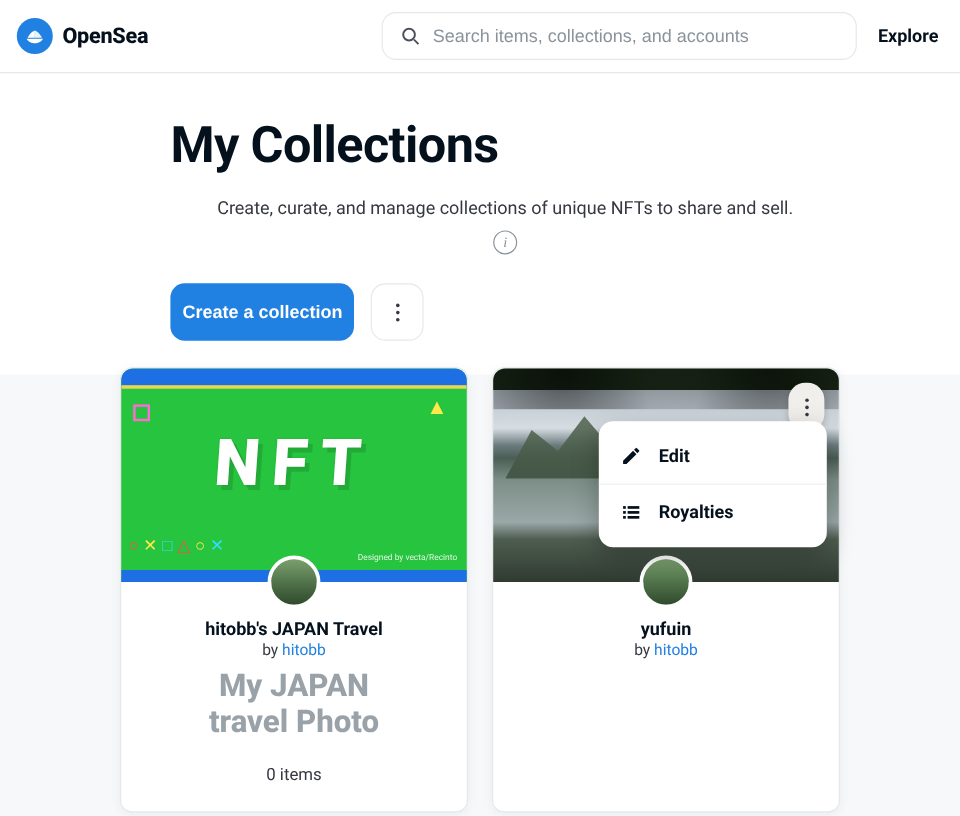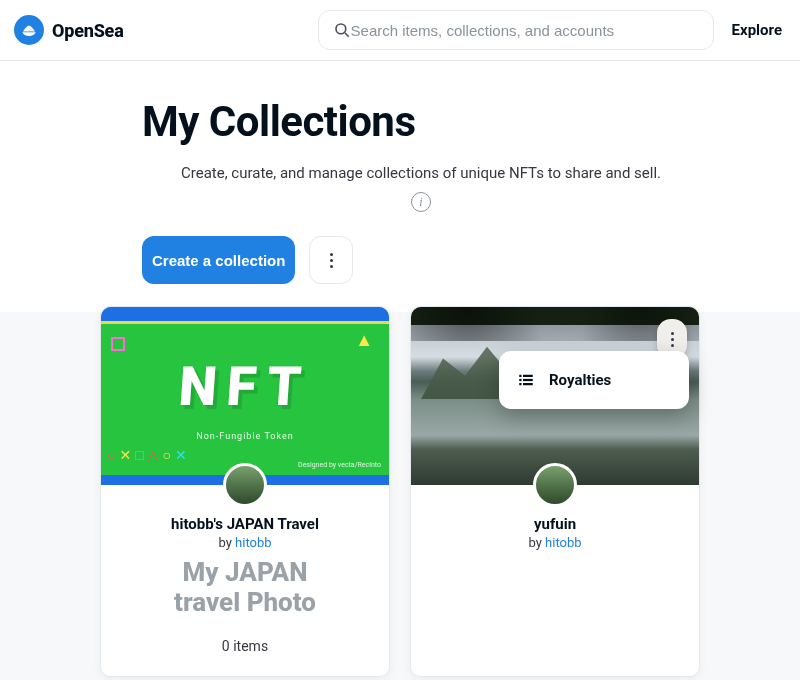--- a/index.html
+++ b/index.html
@@ -41,20 +41,21 @@
     letter-spacing: -0.2px;
   }
   .search-wrap {
     flex: 1;
     display: flex;
     align-items: center;
     background: #fff;
     border: 1px solid #e5e8eb;
     border-radius: 12px;
     padding: 10px 14px;
+    gap: 10px;
     margin-left: 180px;
   }
   .search-wrap svg { width: 18px; height: 18px; flex-shrink: 0; }
   .search-input {
     border: none;
     outline: none;
     font-size: 15px;
     width: 100%;
     color: #04111d;
   }
@@ -359,21 +360,20 @@
 </div>
 
 <div class="grid-bg">
   <div class="grid">
 
     <div class="card">
       <div class="card-banner banner-nft">
         <div class="shape-pink"></div>
         <div class="nft-tri">▲</div>
         <div class="nft-text">NFT</div>
-        <div class="nft-sub">Non-Fungible Token</div>
         <div class="nft-doodles">
           <span class="d-red">○</span>
             <span class="d-ylw">✕</span>
             <span class="d-cyn">□</span>
             <span class="d-red">△</span>
           <span class="d-ylw">○</span>
             <span class="d-cyn">✕</span>
         </div>
         <div class="nft-credit">Designed by vecta/Recinto</div>
       </div>
@@ -396,20 +396,26 @@
       <div class="card-kebab">
         <span class="dots-vert">
             <span></span>
             <span></span>
             <span></span>
           </span>
       </div>
       <div class="popover">
         <div class="popover-item">
           <svg viewBox="0 0 24 24" fill="#04111d">
+            <path d="M3 17.25V21h3.75L17.81 9.94l-3.75-3.75L3 17.25zM20.71 7.04a1 1 0 0 0 0-1.41l-2.34-2.34a1 1 0 0 0-1.41 0l-1.83 1.83 3.75 3.75 1.83-1.83z"></path>
+          </svg>
+          <span>Edit</span>
+        </div>
+        <div class="popover-item">
+          <svg viewBox="0 0 24 24" fill="#04111d">
             <rect x="3" y="5" width="3" height="3"></rect>
               <rect x="8" y="5" width="13" height="3"></rect>
             <rect x="3" y="10.5" width="3" height="3"></rect>
               <rect x="8" y="10.5" width="13" height="3"></rect>
             <rect x="3" y="16" width="3" height="3"></rect>
               <rect x="8" y="16" width="13" height="3"></rect>
           </svg>
           <span>Royalties</span>
         </div>
       </div>

